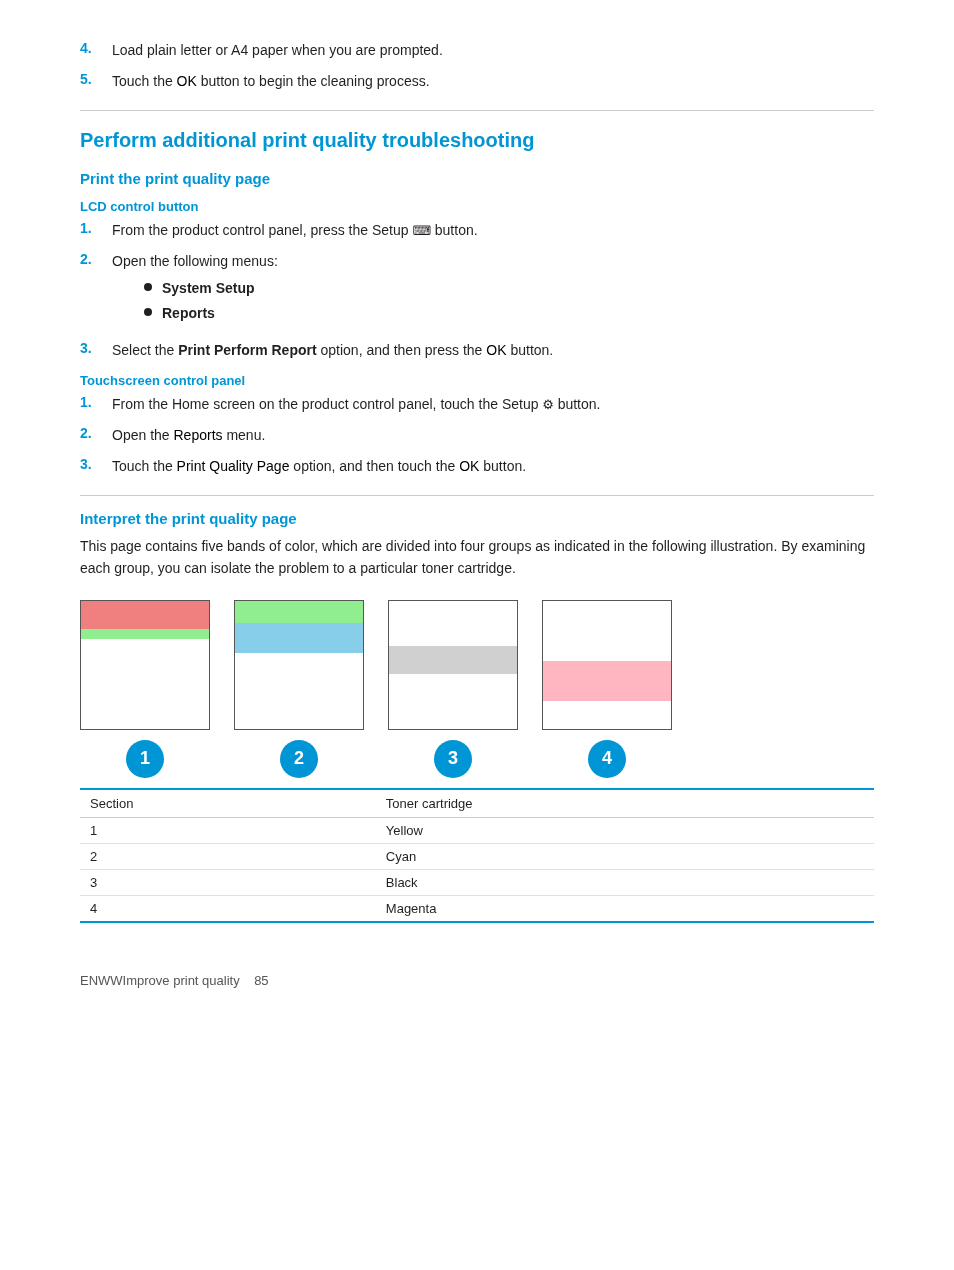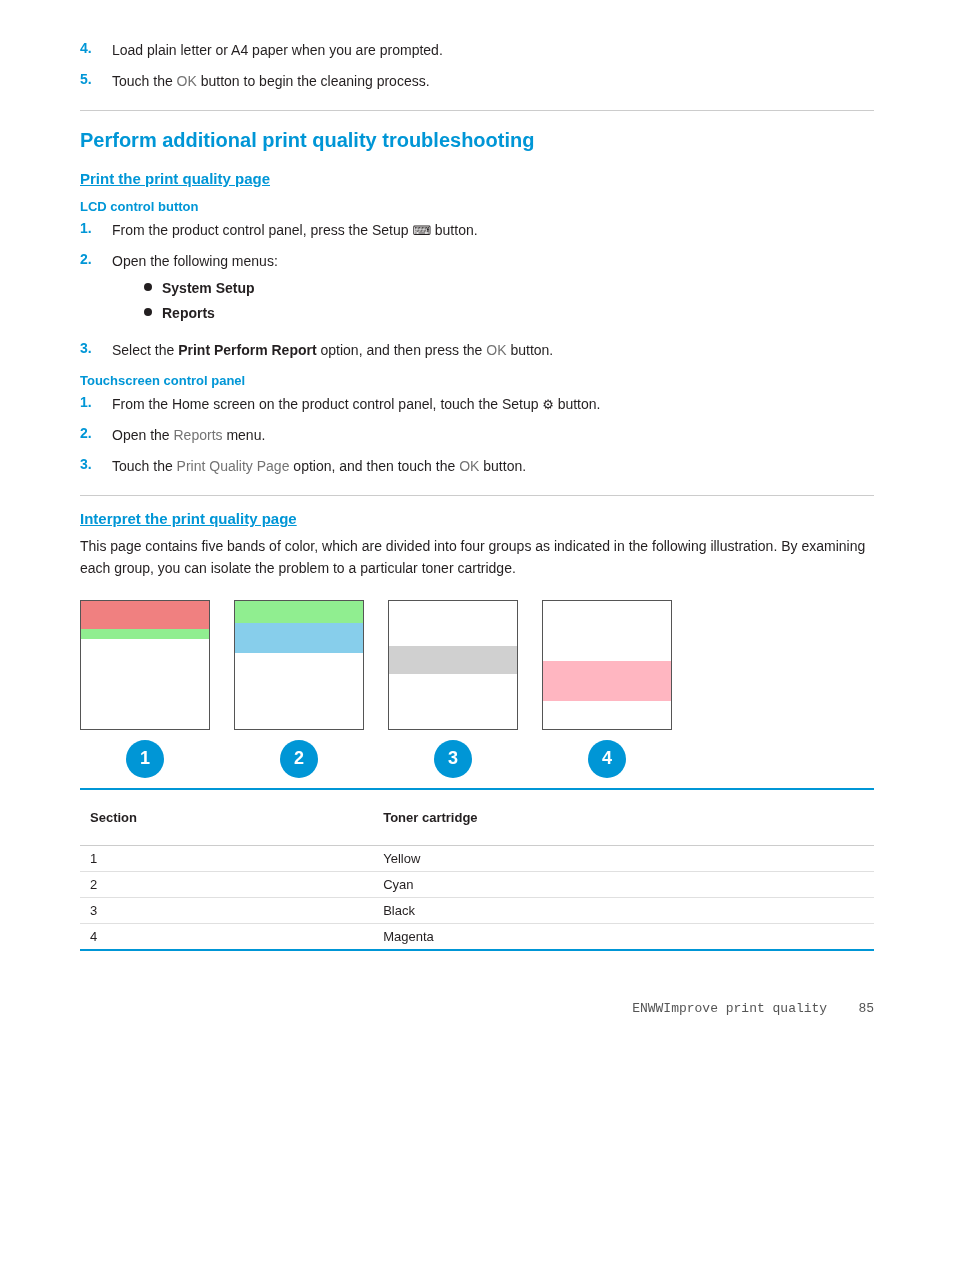--- a/index.html
+++ b/index.html
@@ -25,41 +25,40 @@
     .step-content {
       flex: 1;
       line-height: 1.5;
     }
     .step-content p {
       margin-top: 6px;
       margin-left: 0;
       line-height: 1.5;
     }
     .ok-link {
-      color: #737373;
+      color: #000000;
       text-decoration: none;
     }
     .section-divider {
       border: none;
       border-top: 1px solid #ccc;
       margin: 18px 0 12px 0;
     }
     .h1-section {
       color: #0096d6;
       font-size: 20px;
       font-weight: bold;
       margin: 18px 0 14px 0;
       padding-bottom: 4px;
     }
     .h2-section {
       color: #0096d6;
       font-size: 15px;
       font-weight: bold;
       margin: 14px 0 8px 0;
-      text-decoration: underline;
     }
     .h3-section {
       color: #0096d6;
       font-size: 13px;
       font-weight: bold;
       margin: 12px 0 6px 0;
     }
     .bullet-list {
       margin: 6px 0 6px 32px;
       text-align: center;
@@ -119,40 +118,39 @@
     }
     .toner-table {
       width: 100%;
       border-collapse: collapse;
       margin-top: 8px;
       border-top: 2px solid #0096d6;
       border-bottom: 2px solid #0096d6;
     }
     .toner-table th {
       text-align: left;
-      padding: 20px 10px;
-      font-weight: bold;
+      padding: 6px 10px;
+      font-weight: normal;
       font-size: 13px;
       border-bottom: 1px solid #ccc;
     }
     .toner-table td {
       text-align: left;
       padding: 5px 10px;
       font-size: 13px;
       border-bottom: 1px solid #e0e0e0;
     }
     .footer {
       display: flex;
-      justify-content: flex-end;
+      justify-content: flex-start;
       align-items: flex-end;
       margin-top: 40px;
       padding-top: 10px;
       font-size: 13px;
       color: #555;
-      font-family: Liberation Mono, monospace;
     }
     .content-para {
       margin: 0 0 8px 0;
       line-height: 1.6;
     }
     .steps-block {
       margin-left: 0;
     }
   </style>
 </head>

